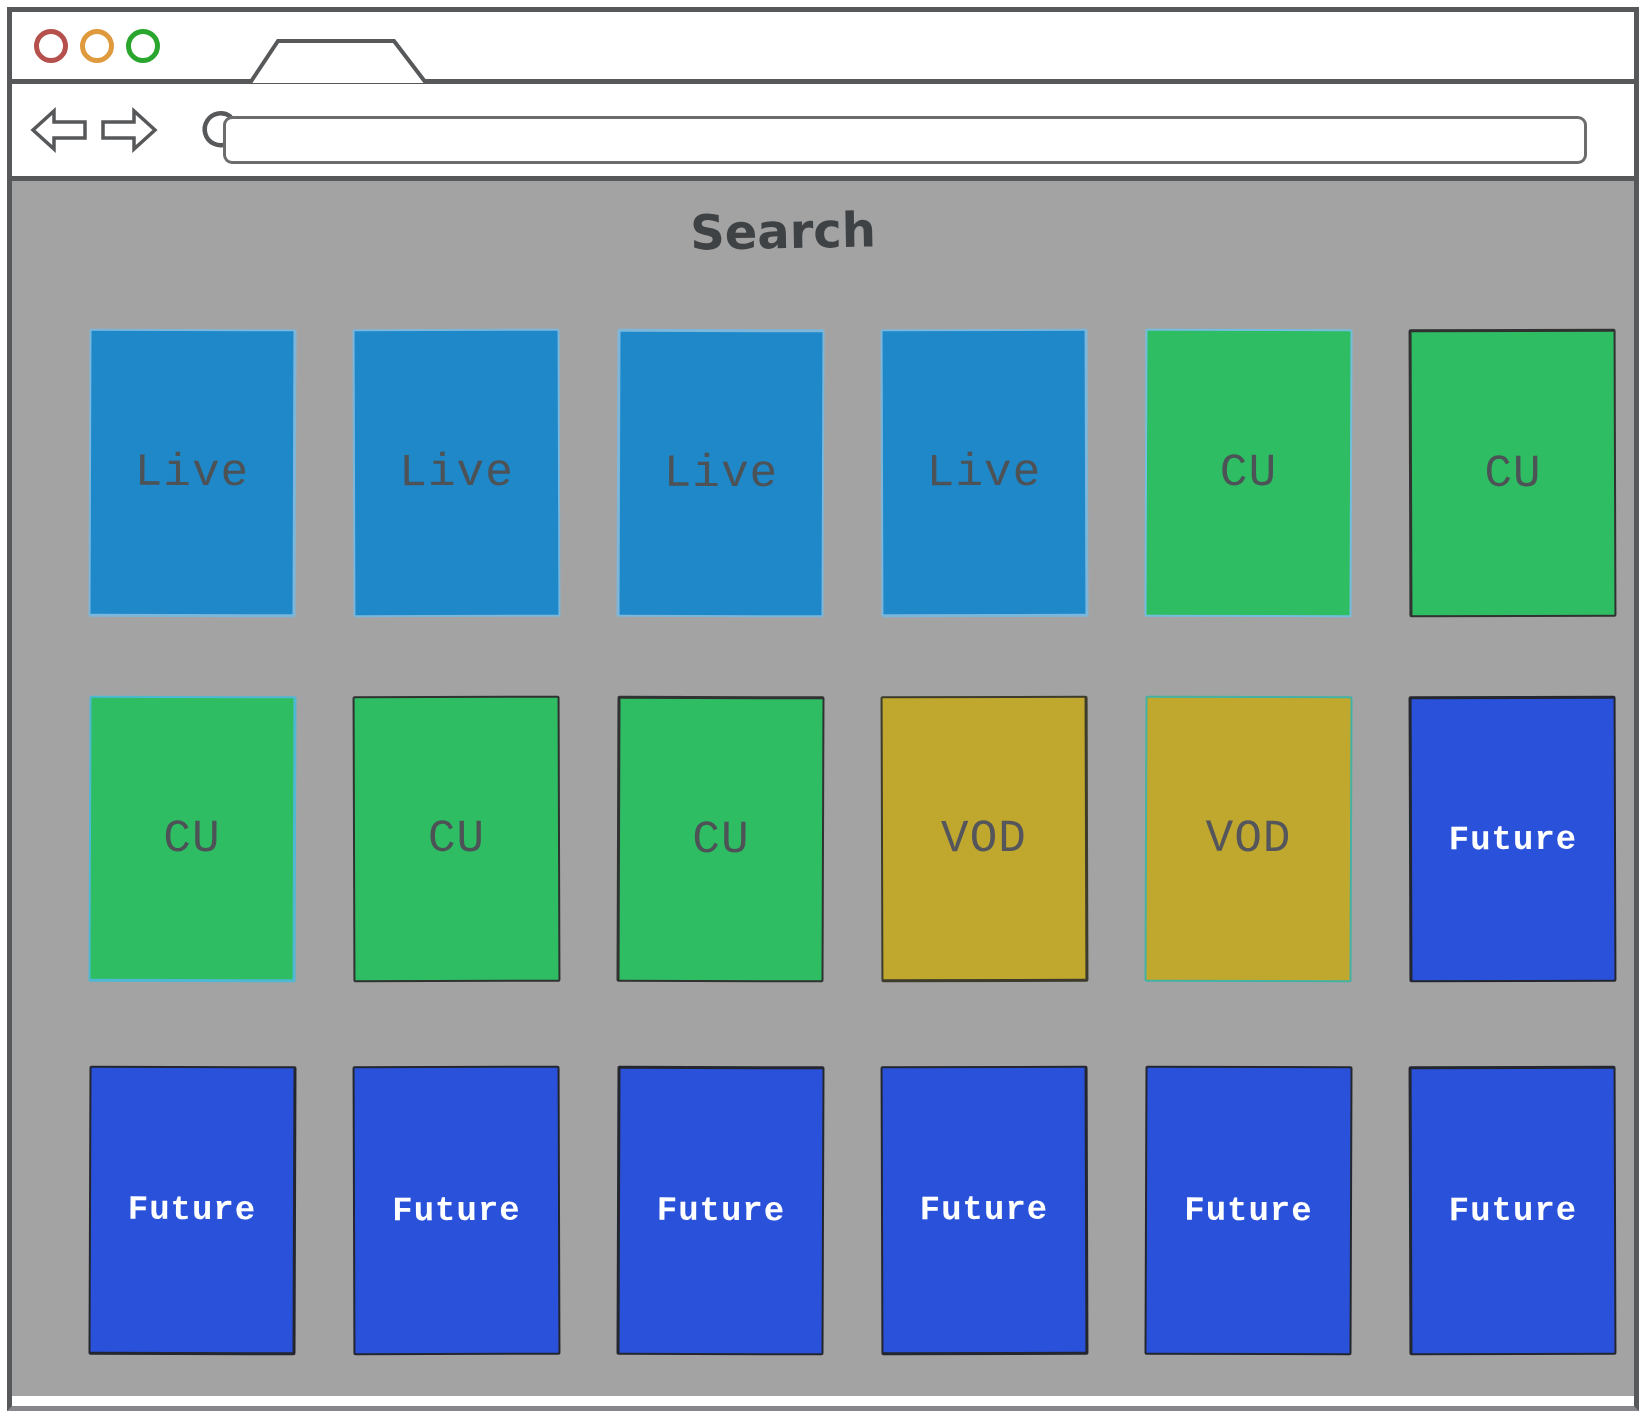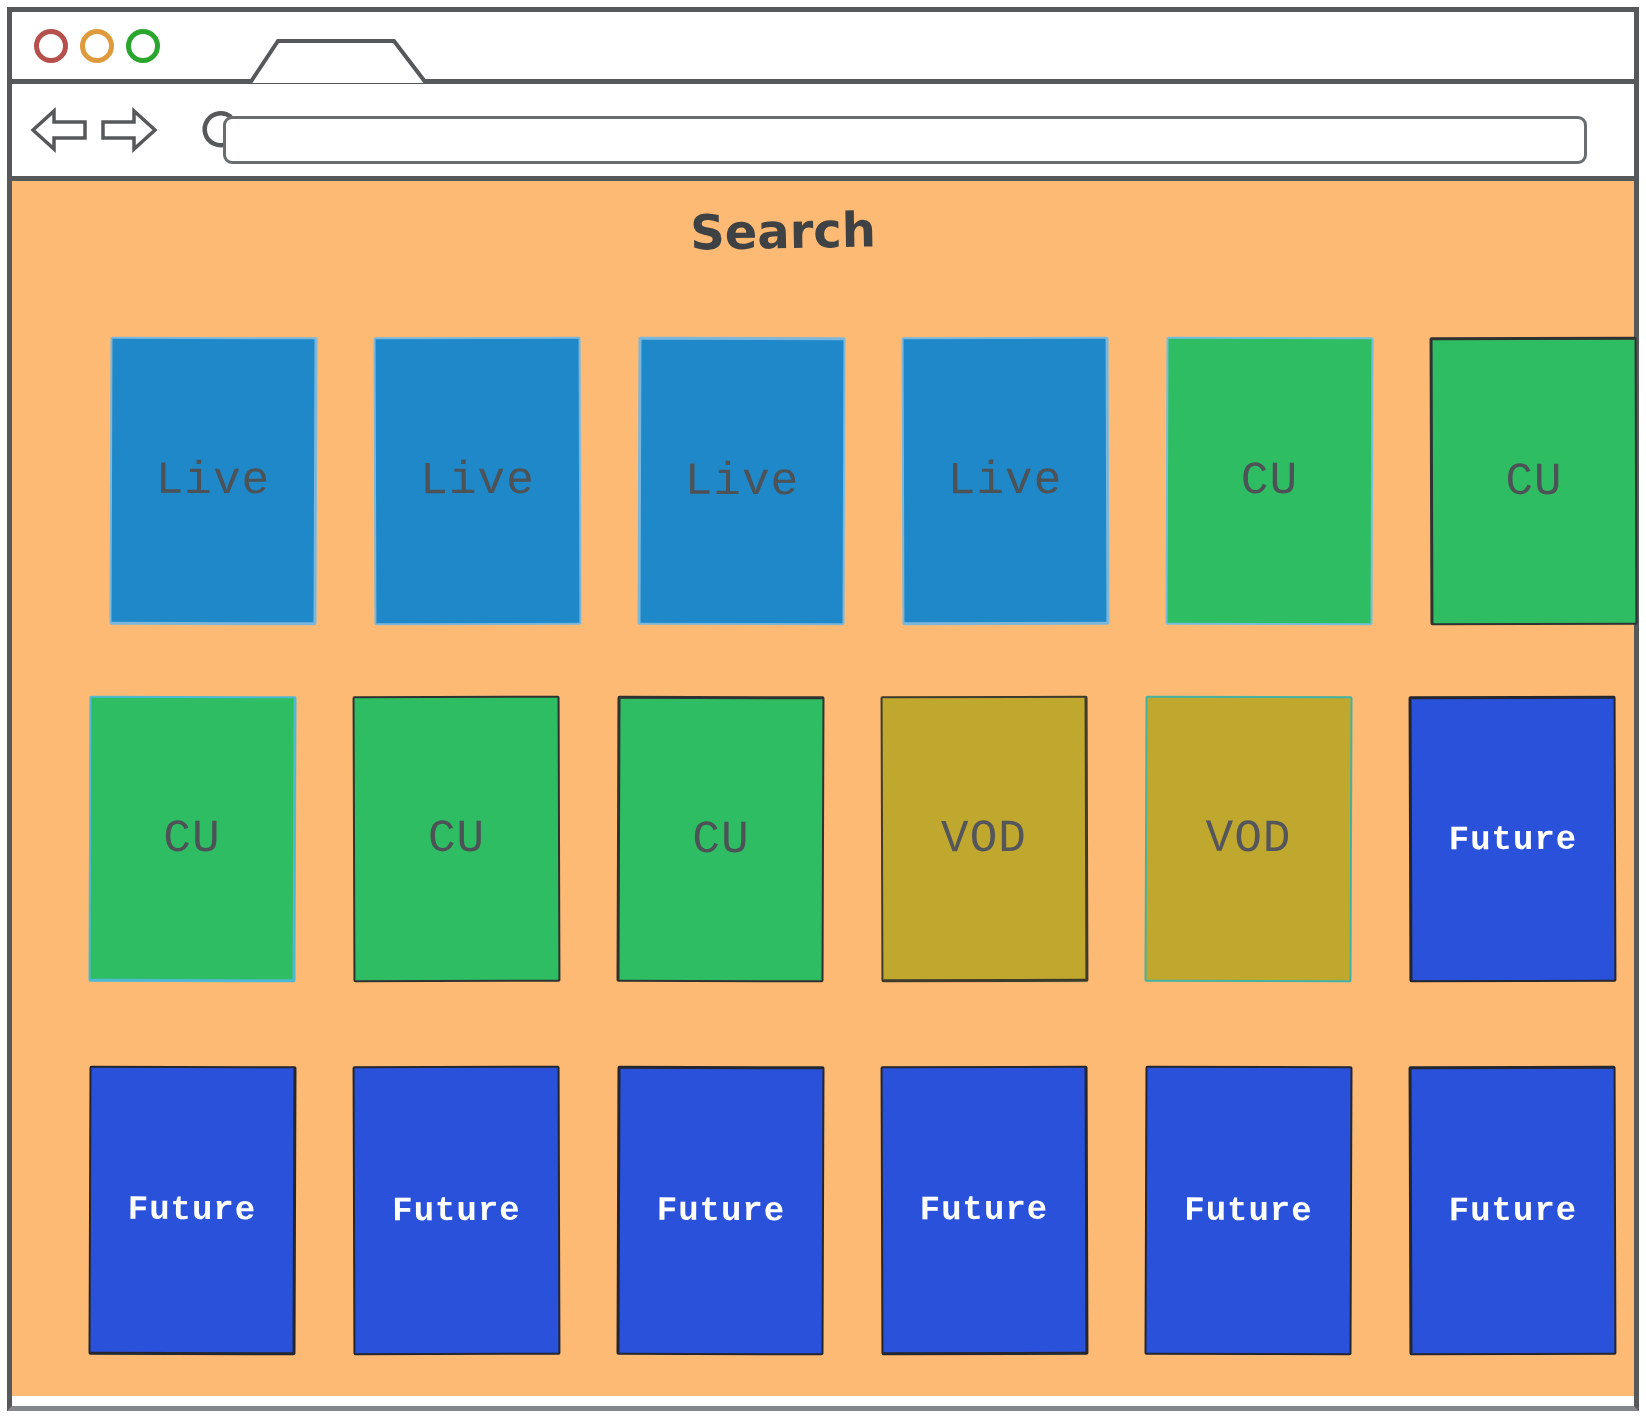--- a/index.html
+++ b/index.html
@@ -19,27 +19,27 @@
   
   .navbar{position:relative;height:92px;border-bottom:5px solid #57585a;
           display:flex;align-items:center;padding-left:12px;}
   .nav-btn{background:none;border:none;padding:0;margin:0 6px;cursor:pointer;line-height:0;}
   .refresh{margin-left:34px;}
   .url{position:absolute;left:211px;top:32px;width:1330px;height:42px;
        border:3px solid #6a6c6e;border-radius:9px;background:#fff;
        font:24px "Liberation Sans",sans-serif;padding:0 14px;outline:none;}
 
   
-  .content{position:relative;height:1215px;background:#fdba74;}
+  .content{position:relative;height:1215px;background:#a3a3a3;}
   .page-title{position:absolute;top:22px;left:0;width:100%;text-align:center;
               font-family:"DejaVu Sans",sans-serif;font-size:48px;font-weight:700;
               color:#3f4245;transform:translateX(-40px) rotate(-1deg);}
 
   .card-row{position:absolute;left:77px;display:flex;gap:57px;}
-  .row-0{top:156px;height:288px;margin-left:21px;}
+  .row-0{top:148px;height:288px;}
   .row-1{top:515px;height:286px;}
   .row-2{top:885px;height:289px;}
 
   .card{width:207px;height:100%;box-sizing:border-box;border:2px solid #333;
         border-radius:2px;display:flex;align-items:center;justify-content:center;
         font-family:"Liberation Mono",monospace;cursor:pointer;}
   
   .card:nth-child(odd){transform:rotate(.2deg);}
   .card:nth-child(even){transform:rotate(-.18deg);}
   .card:nth-child(3n){border-width:3px 2px 2px 3px;}

